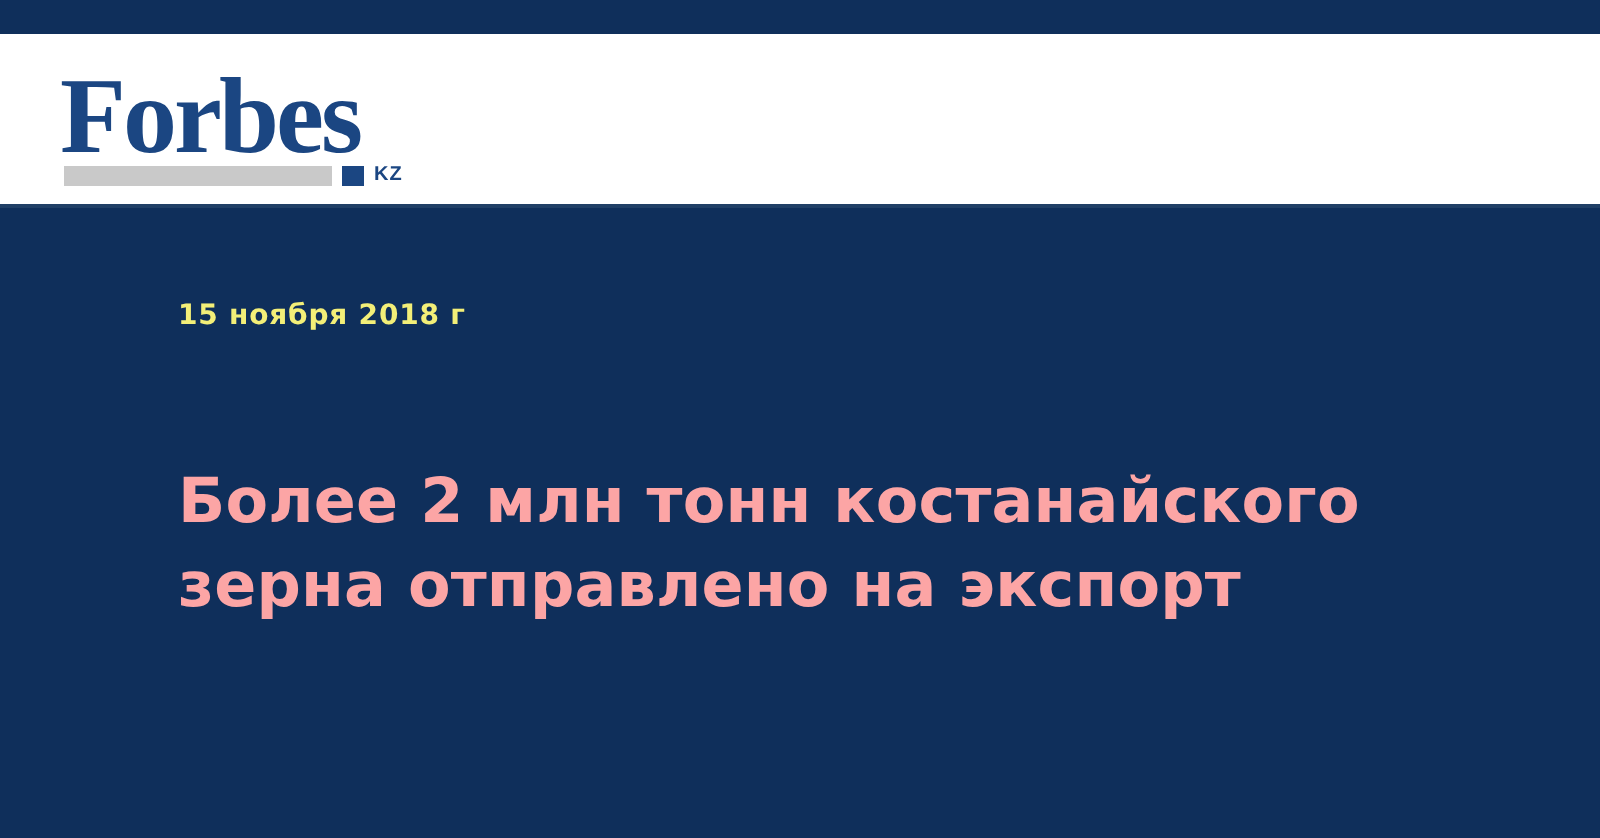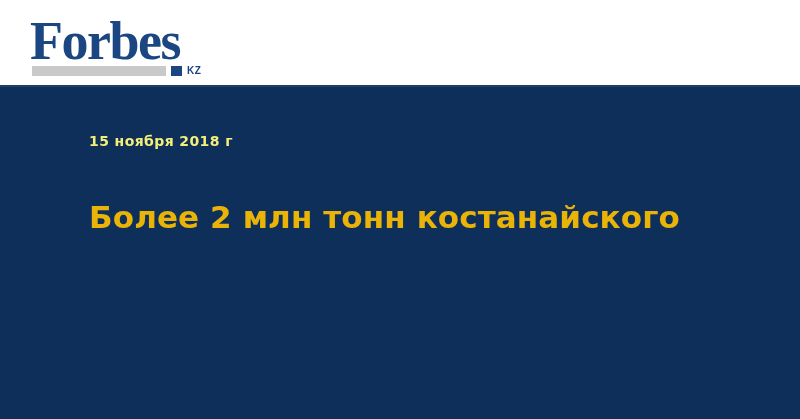--- a/index.html
+++ b/index.html
@@ -13,20 +13,21 @@
     font-family: "Liberation Sans", sans-serif;
     background: #0f2f5b;
   }
 
   .page {
     position: relative;
     width: 800px;
     height: 332px;
     background: #0f2f5b;
     overflow: hidden;
+    margin-top: 17px;
   }
 
   
   .site-header {
     position: absolute;
     left: 0;
     top: 0;
     width: 800px;
     height: 87px;
     background: #ffffff;
@@ -112,28 +113,28 @@
     font-size: 14px;
     line-height: 22px;
     letter-spacing: 0.4px;
     color: #f3ef78;
     white-space: nowrap;
   }
 
   .article-title {
     position: absolute;
     left: 89px;
-    top: 88px;
+    top: 105px;
     width: 640px;
     font-family: "DejaVu Sans", sans-serif;
     font-weight: 700;
     font-size: 31px;
     line-height: 42px;
     letter-spacing: 0.1px;
-    color: #eab308;
+    color: #fca5a5;
   }
 
   .article-title .title-line {
     display: block;
     white-space: nowrap;
   }
 </style>
 </head>
 <body>
 
@@ -150,17 +151,18 @@
 
     <div class="header-rule"></div>
   </header>
 
   <main class="article-body">
 
     <div class="article-date">15 ноября 2018 г</div>
 
     <h1 class="article-title">
       <span class="title-line">Более 2 млн тонн костанайского</span>
+      <span class="title-line">зерна отправлено на экспорт</span>
     </h1>
 
   </main>
 
 </div>
 
 </body></html>

